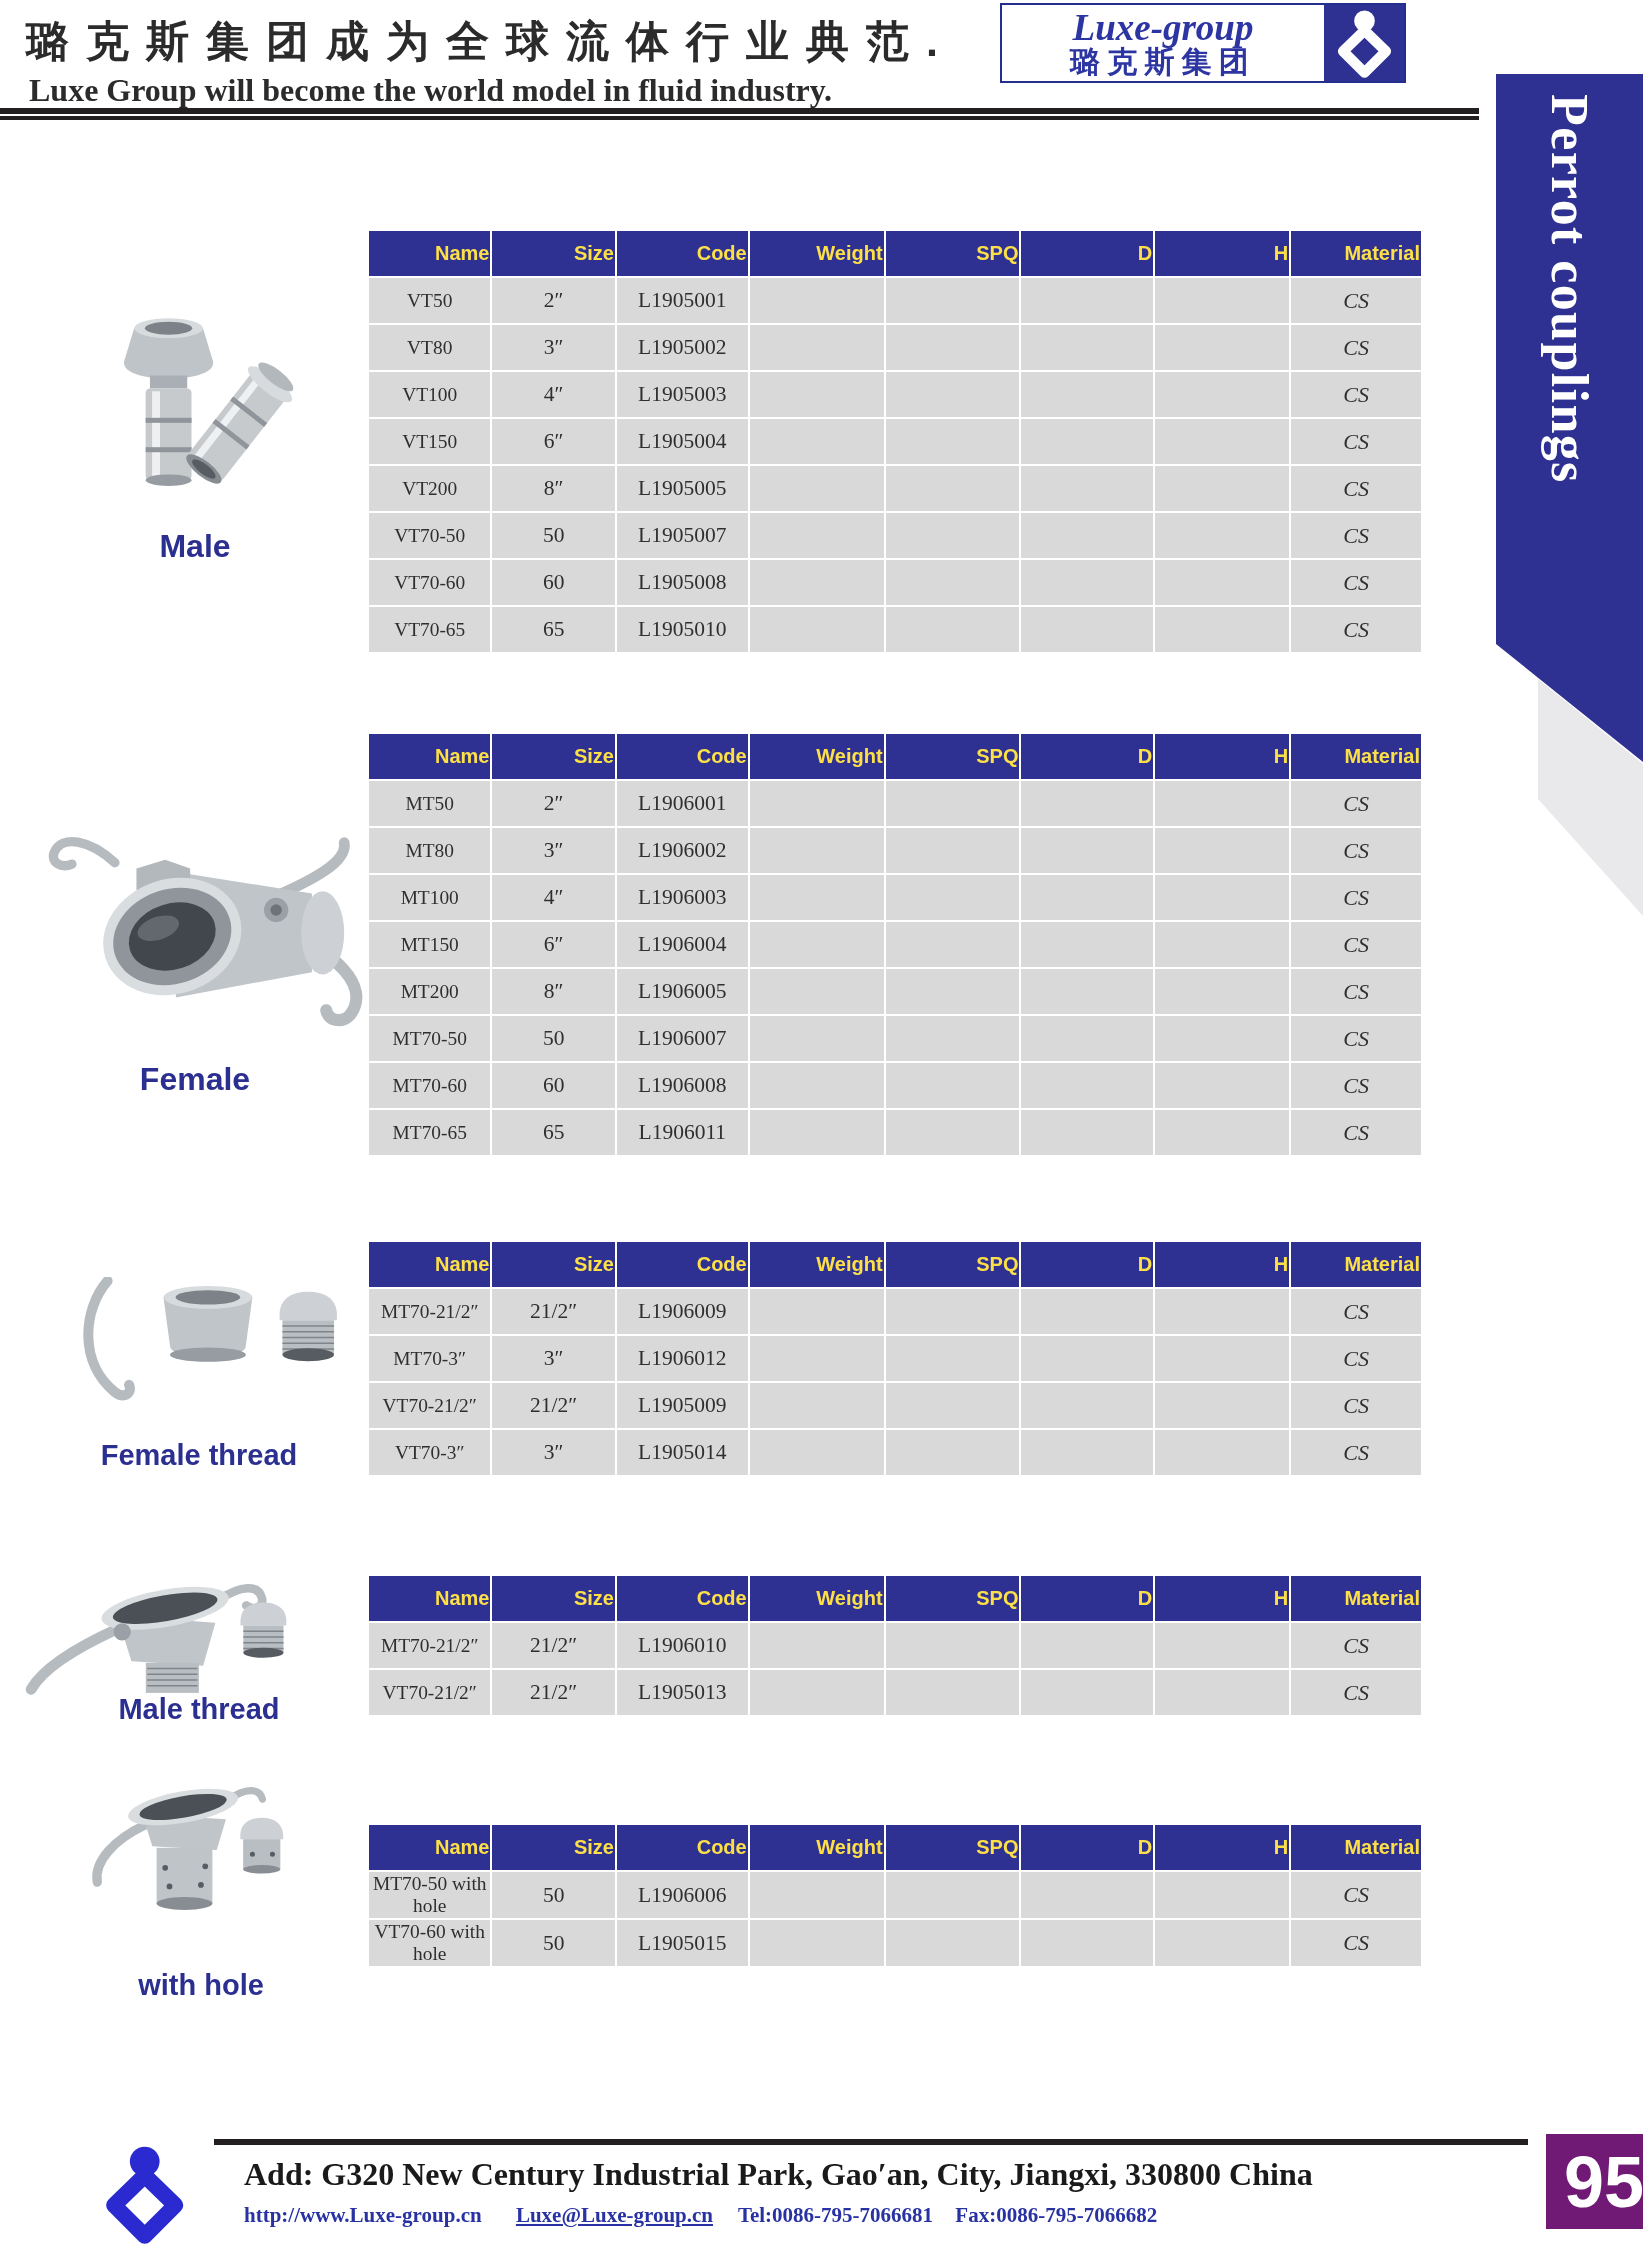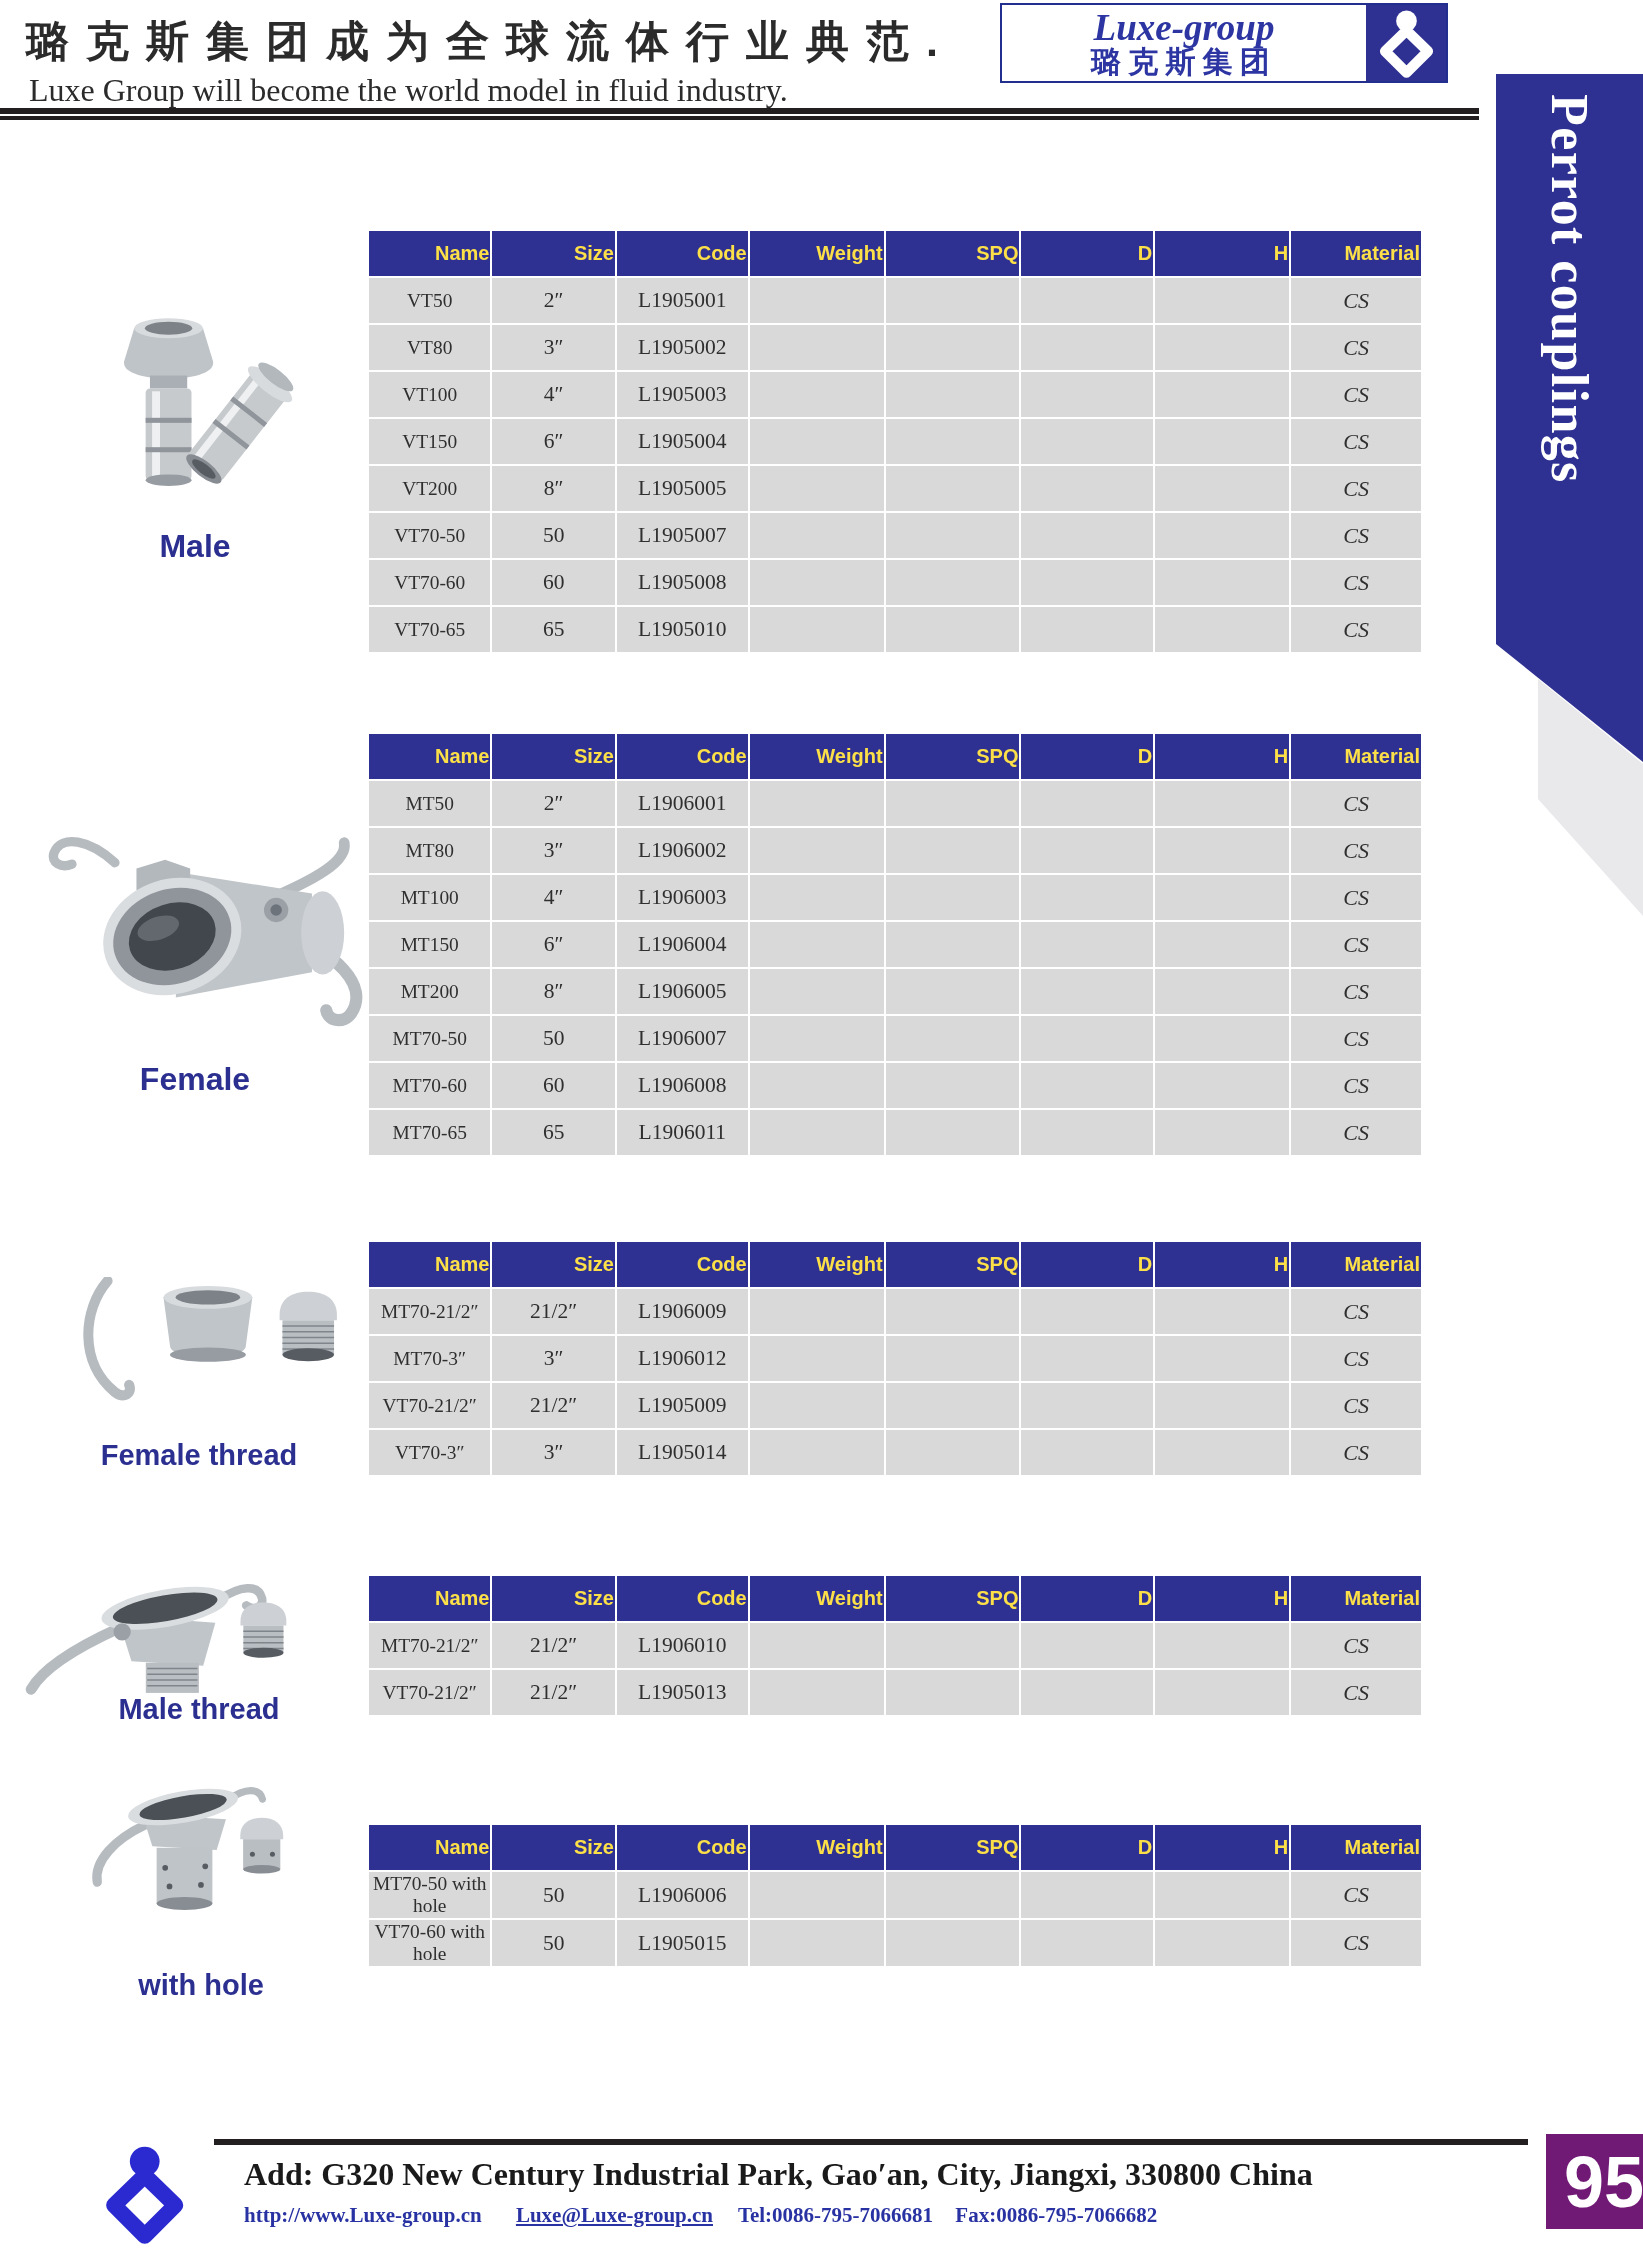--- a/index.html
+++ b/index.html
@@ -3,26 +3,26 @@
 <meta charset="utf-8">
 <style>
   html,body{margin:0;padding:0;}
   body{width:1643px;height:2261px;position:relative;background:#ffffff;
        font-family:"Liberation Sans",sans-serif;overflow:hidden;}
   .abs{position:absolute;}
 
   
   .title-zh{left:26px;top:13px;font-size:43px;font-weight:bold;color:#2b2b2b;
             letter-spacing:17px;white-space:nowrap;font-family:Liberation Sans, sans-serif;}
-  .subtitle-en{left:29px;top:72px;font-size:32px;font-weight:normal;color:#2b2b2b;
+  .subtitle-en{left:29px;top:72px;font-size:32px;font-weight:bold;color:#2b2b2b;
                font-family:"Liberation Serif",serif;white-space:nowrap;}
   .rule-a{left:0;top:108px;width:1479px;height:5.7px;background:#231f20;}
   .rule-b{left:0;top:116px;width:1479px;height:3.6px;background:#231f20;}
 
-  .logo-box{left:1000px;top:2.9px;width:448px;height:80px;background:#fff;
+  .logo-box{left:1000px;top:2.9px;width:406px;height:80px;background:#fff;
             border:2.9px solid #232f8e;display:flex;box-sizing:border-box;}
   .logo-texts{flex:1;display:flex;flex-direction:column;align-items:center;justify-content:center;line-height:1;}
   .logo-en{font-family:"Liberation Serif",serif;font-style:italic;font-weight:bold;
            font-size:37px;color:#2c35a2;}
   .logo-zh{font-size:30px;font-weight:bold;color:#2c35a2;letter-spacing:7.2px;margin-top:1.4px;}
   .logo-mark{width:80px;background:#2e3192;display:flex;align-items:center;justify-content:center;}
 
   
   .ribbon-shadow{left:1538px;top:679px;width:105px;height:258px;background:#e9e9ec;
                  clip-path:polygon(0 0,100% 85px,100% 237px,0 120px);}

